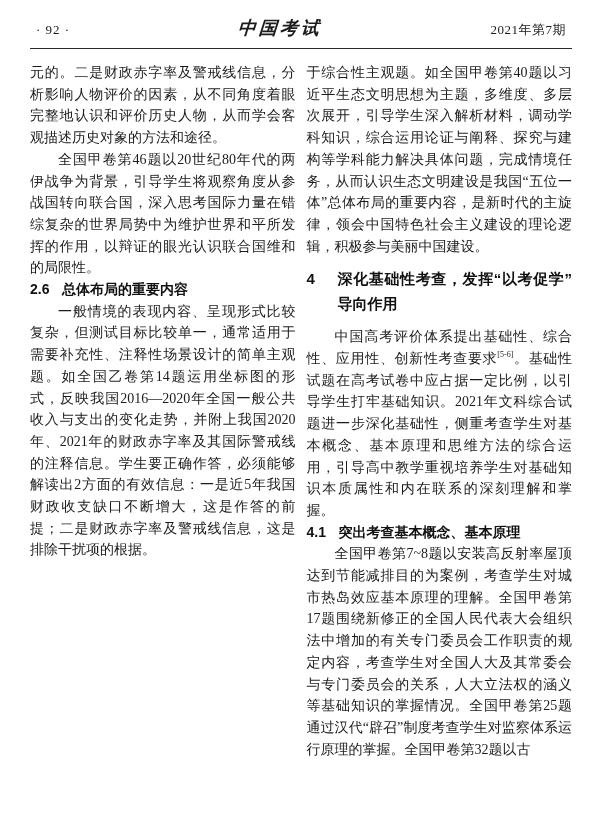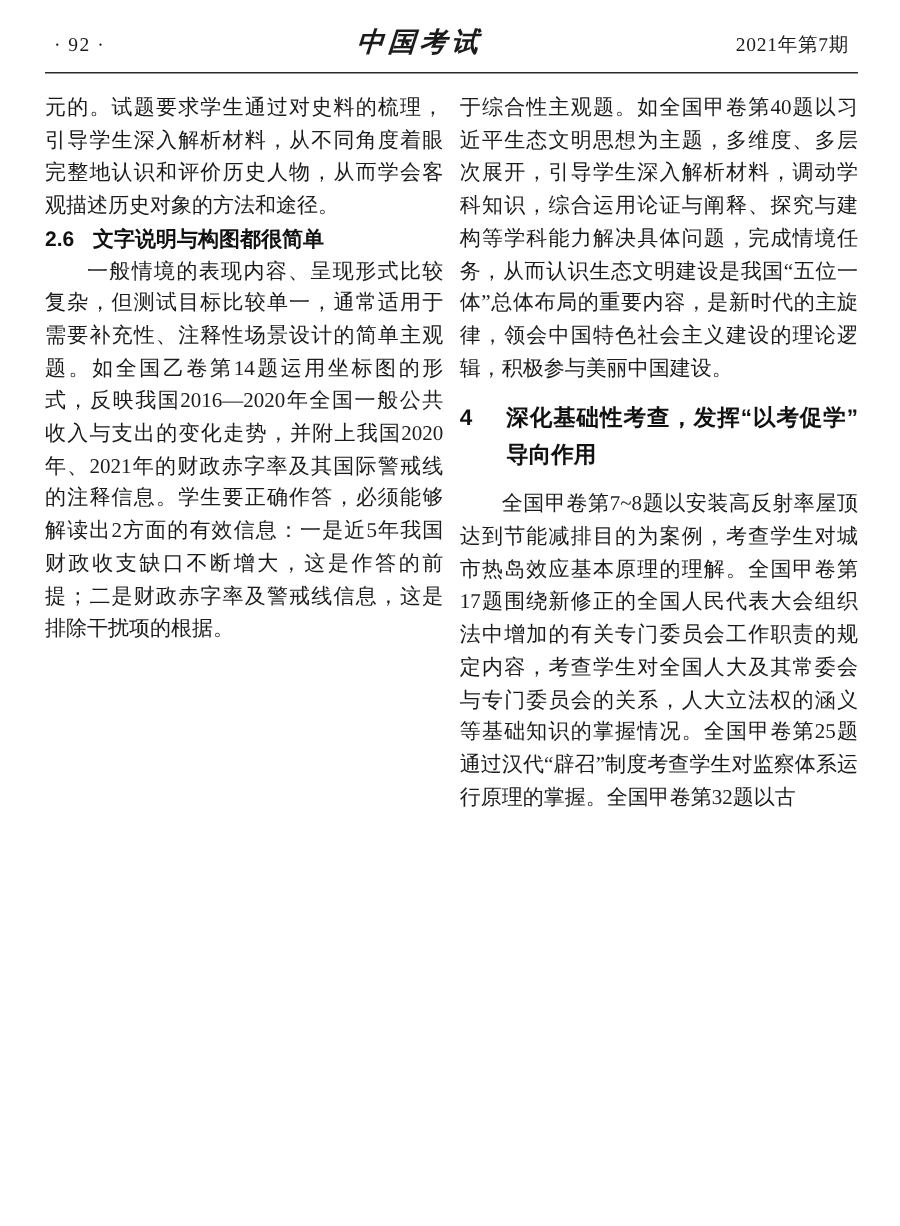--- a/index.html
+++ b/index.html
@@ -92,31 +92,36 @@
   <div class="running-head">
     <span class="page-num">· 92 ·</span>
     <span class="journal-title">中国考试</span>
     <span class="issue-info">2021年第7期</span>
   </div>
   <hr class="head-rule">
 
   <div class="columns">
 
     <div class="col">
-      <p class="no-indent">元的。试题要求学生通过对史料的梳理，引导学生深入解析材料，从不同角度着眼完整地认识和评价历史人物，从而学会客观描述历史对象的方法和途径。</p>
+      <p class="no-indent">元的。二是财政赤字率及警戒线信息，分析影响人物评价的因素，从不同角度着眼完整地认识和评价历史人物，从而学会客观描述历史对象的方法和途径。</p>
+      <p>全国甲卷第46题以20世纪80年代的两伊战争为背景，引导学生将观察角度从参战国转向联合国，深入思考国际力量在错综复杂的世界局势中为维护世界和平所发挥的作用，以辩证的眼光认识联合国维和的局限性。</p>
       <div class="sub-heading">
-        <span class="h-num">2.6</span><span>文字说明与构图都很简单</span>
+        <span class="h-num">2.6</span><span>总体布局的重要内容</span>
       </div>
       <p>一般情境的表现内容、呈现形式比较复杂，但测试目标比较单一，通常适用于需要补充性、注释性场景设计的简单主观题。如全国乙卷第14题运用坐标图的形式，反映我国2016—2020年全国一般公共收入与支出的变化走势，并附上我国2020年、2021年的财政赤字率及其国际警戒线的注释信息。学生要正确作答，必须能够解读出2方面的有效信息：一是近5年我国财政收支缺口不断增大，这是作答的前提；二是财政赤字率及警戒线信息，这是排除干扰项的根据。</p>
 
     </div>
 
     <div class="col">
       <p class="no-indent">于综合性主观题。如全国甲卷第40题以习近平生态文明思想为主题，多维度、多层次展开，引导学生深入解析材料，调动学科知识，综合运用论证与阐释、探究与建构等学科能力解决具体问题，完成情境任务，从而认识生态文明建设是我国“五位一体”总体布局的重要内容，是新时代的主旋律，领会中国特色社会主义建设的理论逻辑，积极参与美丽中国建设。</p>
       <div class="chapter-heading">
         <span class="ch-num">4</span>
         <span>深化基础性考查，发挥“以考促学”导向作用</span>
       </div>
+      <p><span>中国高考评价体系提出基础性、综合性、应用性、创新性考查要求</span><sup class="cite">[5-6]</sup><span>。基础性试题在高考试卷中应占据一定比例，以引导学生打牢基础知识。2021年文科综合试题进一步深化基础性，侧重考查学生对基本概念、基本原理和思维方法的综合运用，引导高中教学重视培养学生对基础知识本质属性和内在联系的深刻理解和掌握。</span></p>
+      <div class="sub-heading">
+        <span class="h-num">4.1</span><span>突出考查基本概念、基本原理</span>
+      </div>
       <p>全国甲卷第7~8题以安装高反射率屋顶达到节能减排目的为案例，考查学生对城市热岛效应基本原理的理解。全国甲卷第17题围绕新修正的全国人民代表大会组织法中增加的有关专门委员会工作职责的规定内容，考查学生对全国人大及其常委会与专门委员会的关系，人大立法权的涵义等基础知识的掌握情况。全国甲卷第25题通过汉代“辟召”制度考查学生对监察体系运行原理的掌握。全国甲卷第32题以古</p>
     </div>
 
   </div>
 </div>
 
 </body></html>

